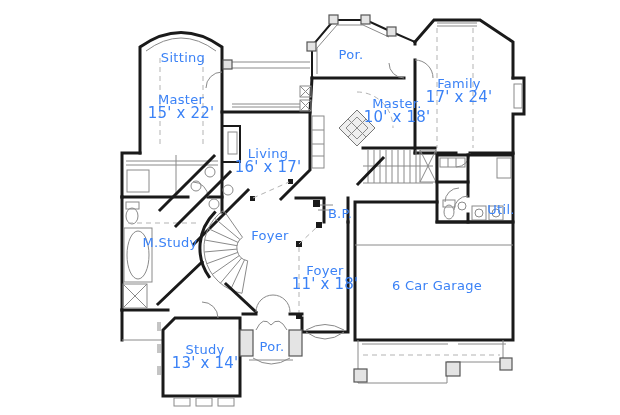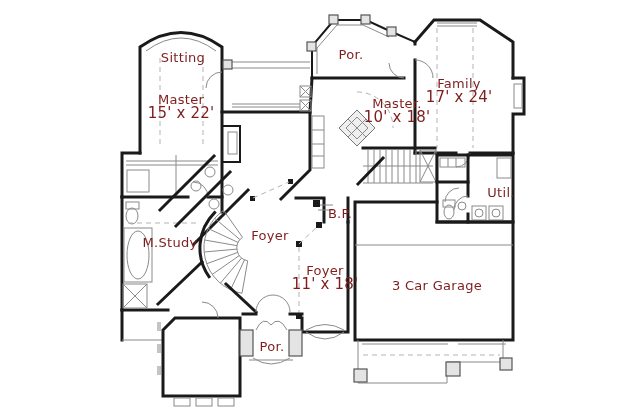--- a/index.html
+++ b/index.html
@@ -3,21 +3,21 @@
 <meta charset="utf-8">
 <style>
   html,body { margin:0; padding:0; background:#ffffff; }
   .stage {
     position:relative; width:620px; height:415px; background:#ffffff;
     font-family:"DejaVu Sans", sans-serif; overflow:hidden;
   }
   .stage svg { position:absolute; left:0; top:0; }
   .lbl {
     position:absolute; transform:translateX(-50%);
-    text-align:center; white-space:nowrap; color:#7f1d1d;
+    text-align:center; white-space:nowrap; color:#3b82f6;
   }
   .nm { display:block; font-size:13px; line-height:14px; letter-spacing:.3px; }
   .dm { display:block; font-size:15px; line-height:13px; letter-spacing:.2px; }
 
   
   .w  { stroke:#1a1a1a; stroke-width:3; fill:none; stroke-linecap:square; }
   .w2 { stroke:#1a1a1a; stroke-width:2; fill:none; stroke-linecap:square; }
   .t  { stroke:#8a8a8a; stroke-width:1; fill:none; }
   .d  { stroke:#b3b3b3; stroke-width:1; fill:none; stroke-dasharray:5 4; }
   .fb { fill:#1a1a1a; stroke:none; }
@@ -238,22 +238,26 @@
     <span class="nm">Family</span>
     <span class="dm">17' x 24'</span>
   </div>
 
   <div class="lbl" style="left:397px; top:97px">
     <span class="nm">Master.</span>
     <span class="dm">10' x 18'</span>
   </div>
 
 
-
-  <div class="lbl" style="left:501px; top:186px">
+  <div class="lbl" style="left:268px; top:147px">
+    <span class="nm">Living</span>
+    <span class="dm">16' x 17'</span>
+  </div>
+
+  <div class="lbl" style="left:501px; top:203px">
     <span class="nm">Util.</span>
   </div>
 
   <div class="lbl" style="left:340px; top:207px">
     <span class="nm">B.P.</span>
   </div>
 
   <div class="lbl" style="left:170px; top:236px">
     <span class="nm">M.Study</span>
   </div>
@@ -261,21 +265,25 @@
   <div class="lbl" style="left:270px; top:229px">
     <span class="nm">Foyer</span>
   </div>
 
   <div class="lbl" style="left:325px; top:264px">
     <span class="nm">Foyer</span>
     <span class="dm">11' x 18'</span>
   </div>
 
   <div class="lbl" style="left:437px; top:279px">
-    <span class="nm">3 Car Garage</span>
-  </div>
-
+    <span class="nm">6 Car Garage</span>
+  </div>
+
+  <div class="lbl" style="left:205px; top:343px">
+    <span class="nm">Study</span>
+    <span class="dm">13' x 14'</span>
+  </div>
 
   <div class="lbl" style="left:272px; top:340px">
     <span class="nm">Por.</span>
   </div>
 
 </div>
 
 </body></html>

